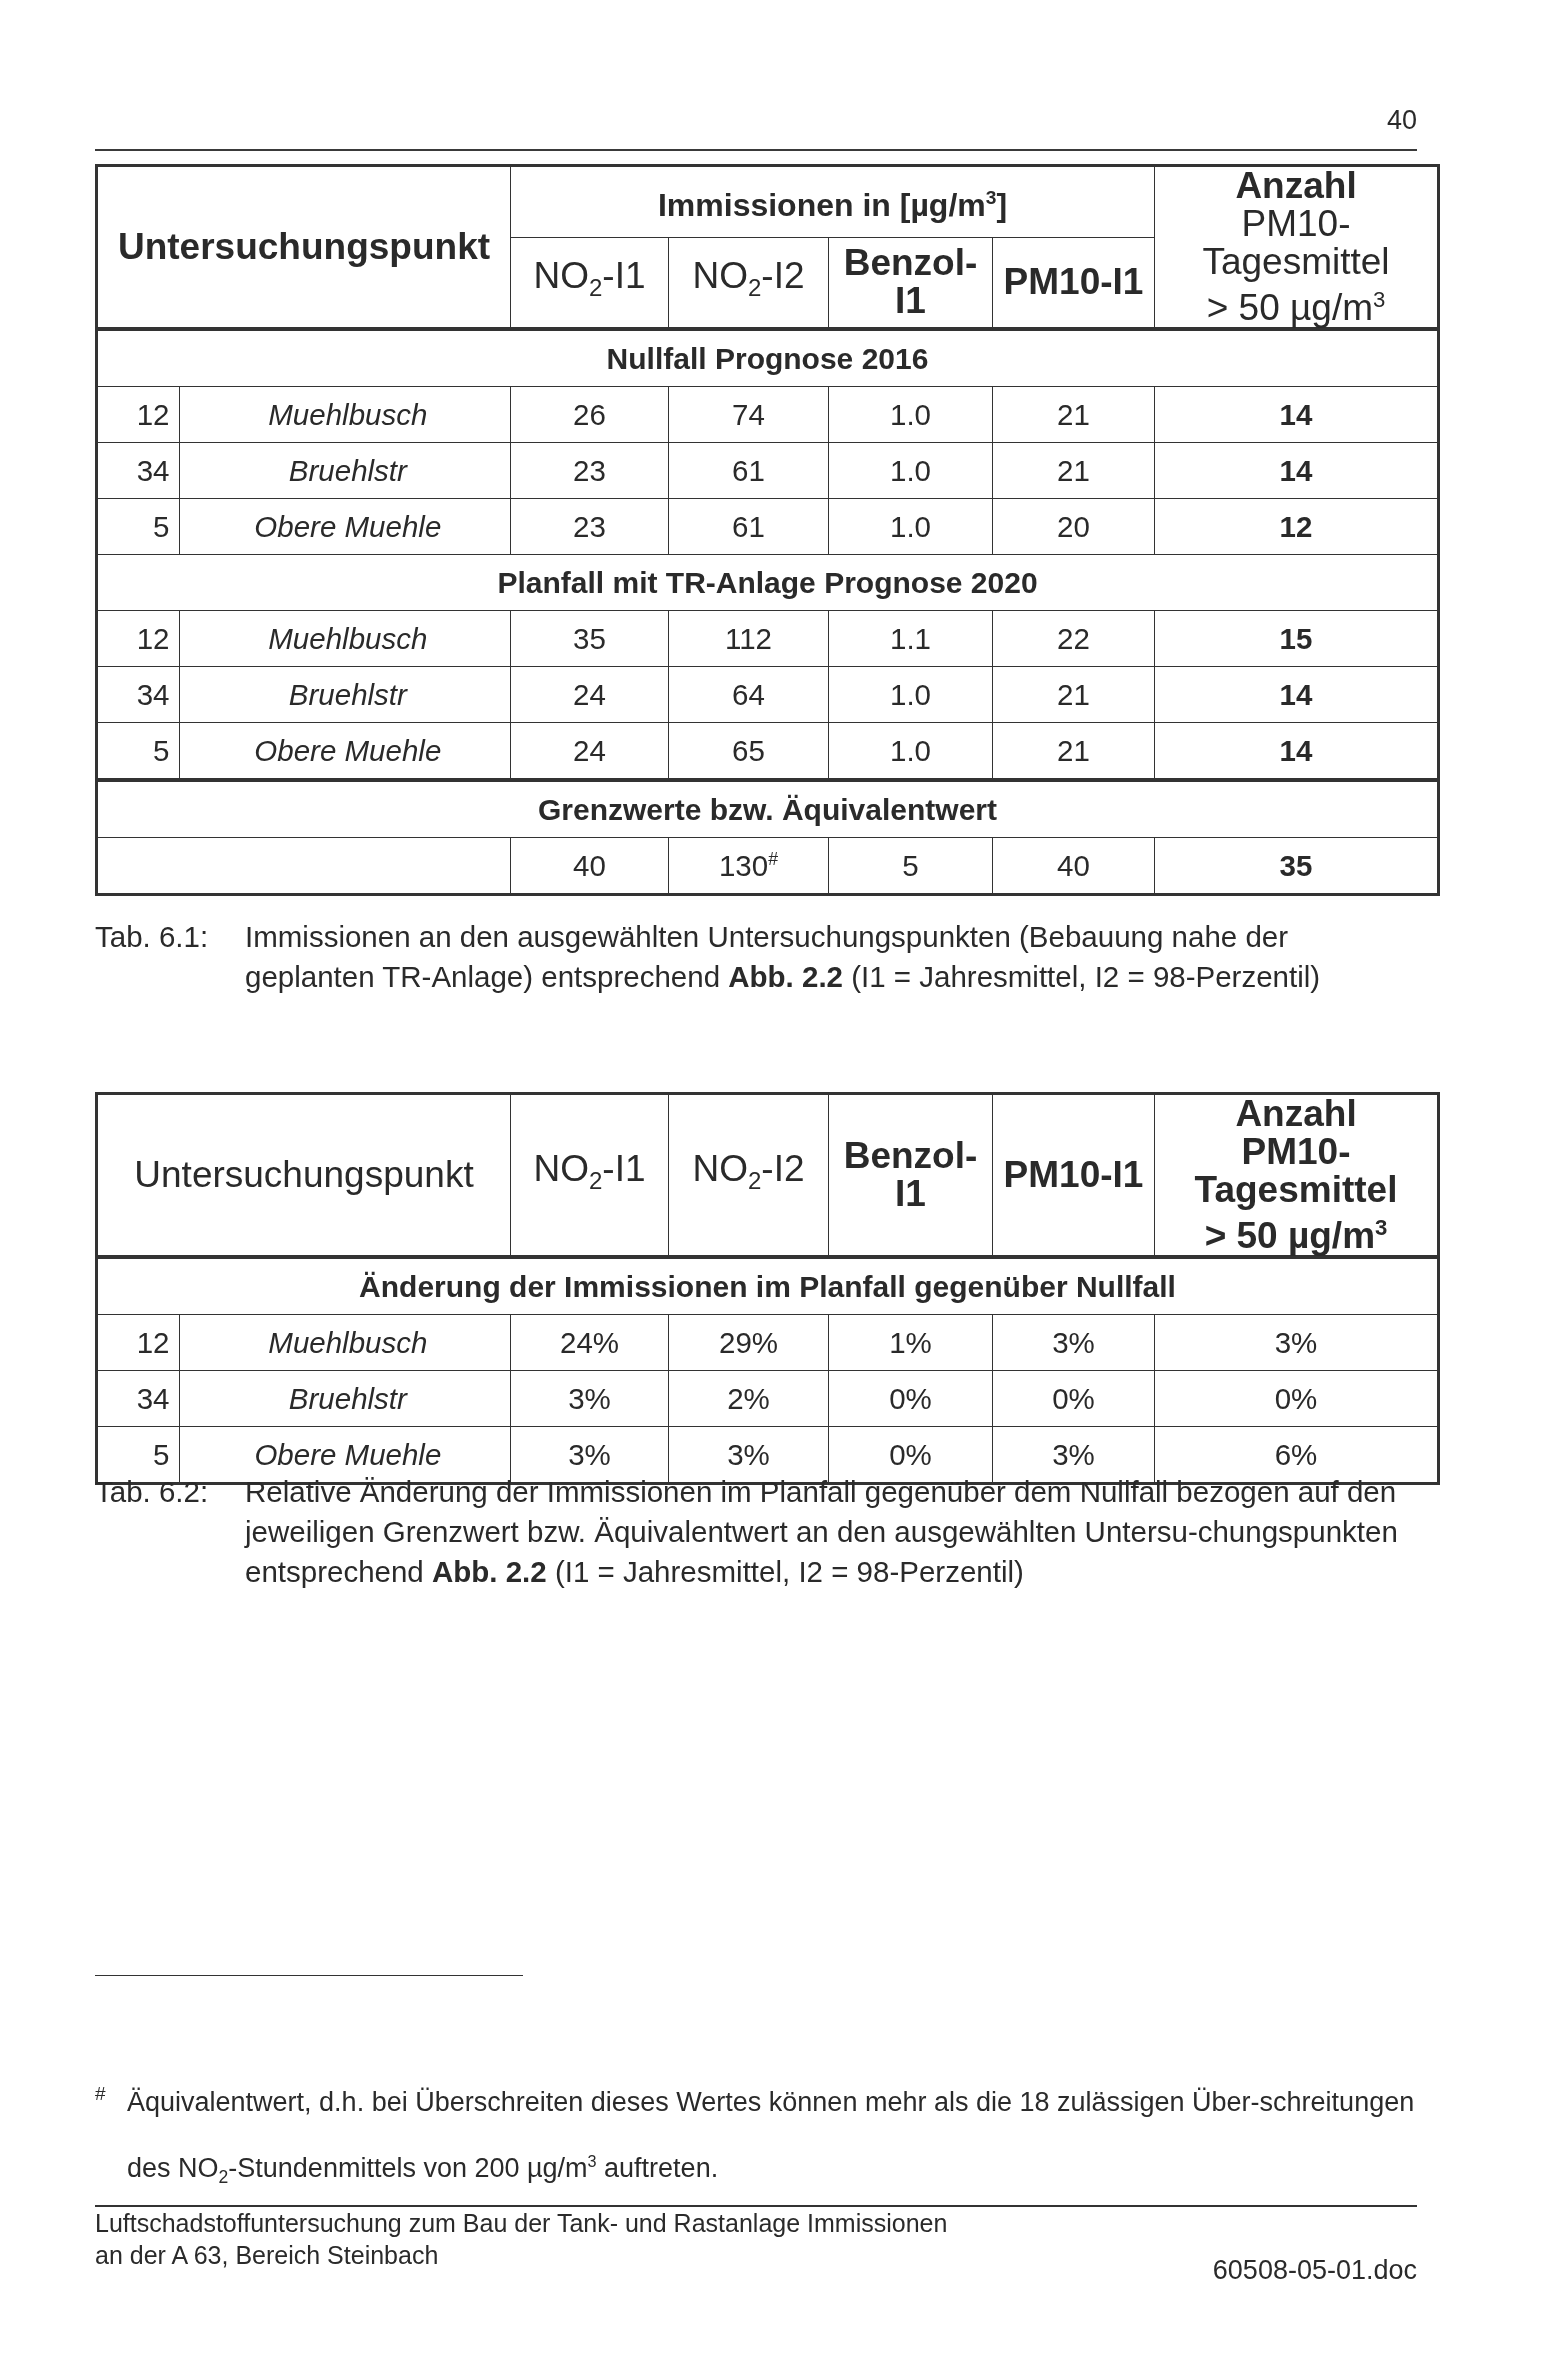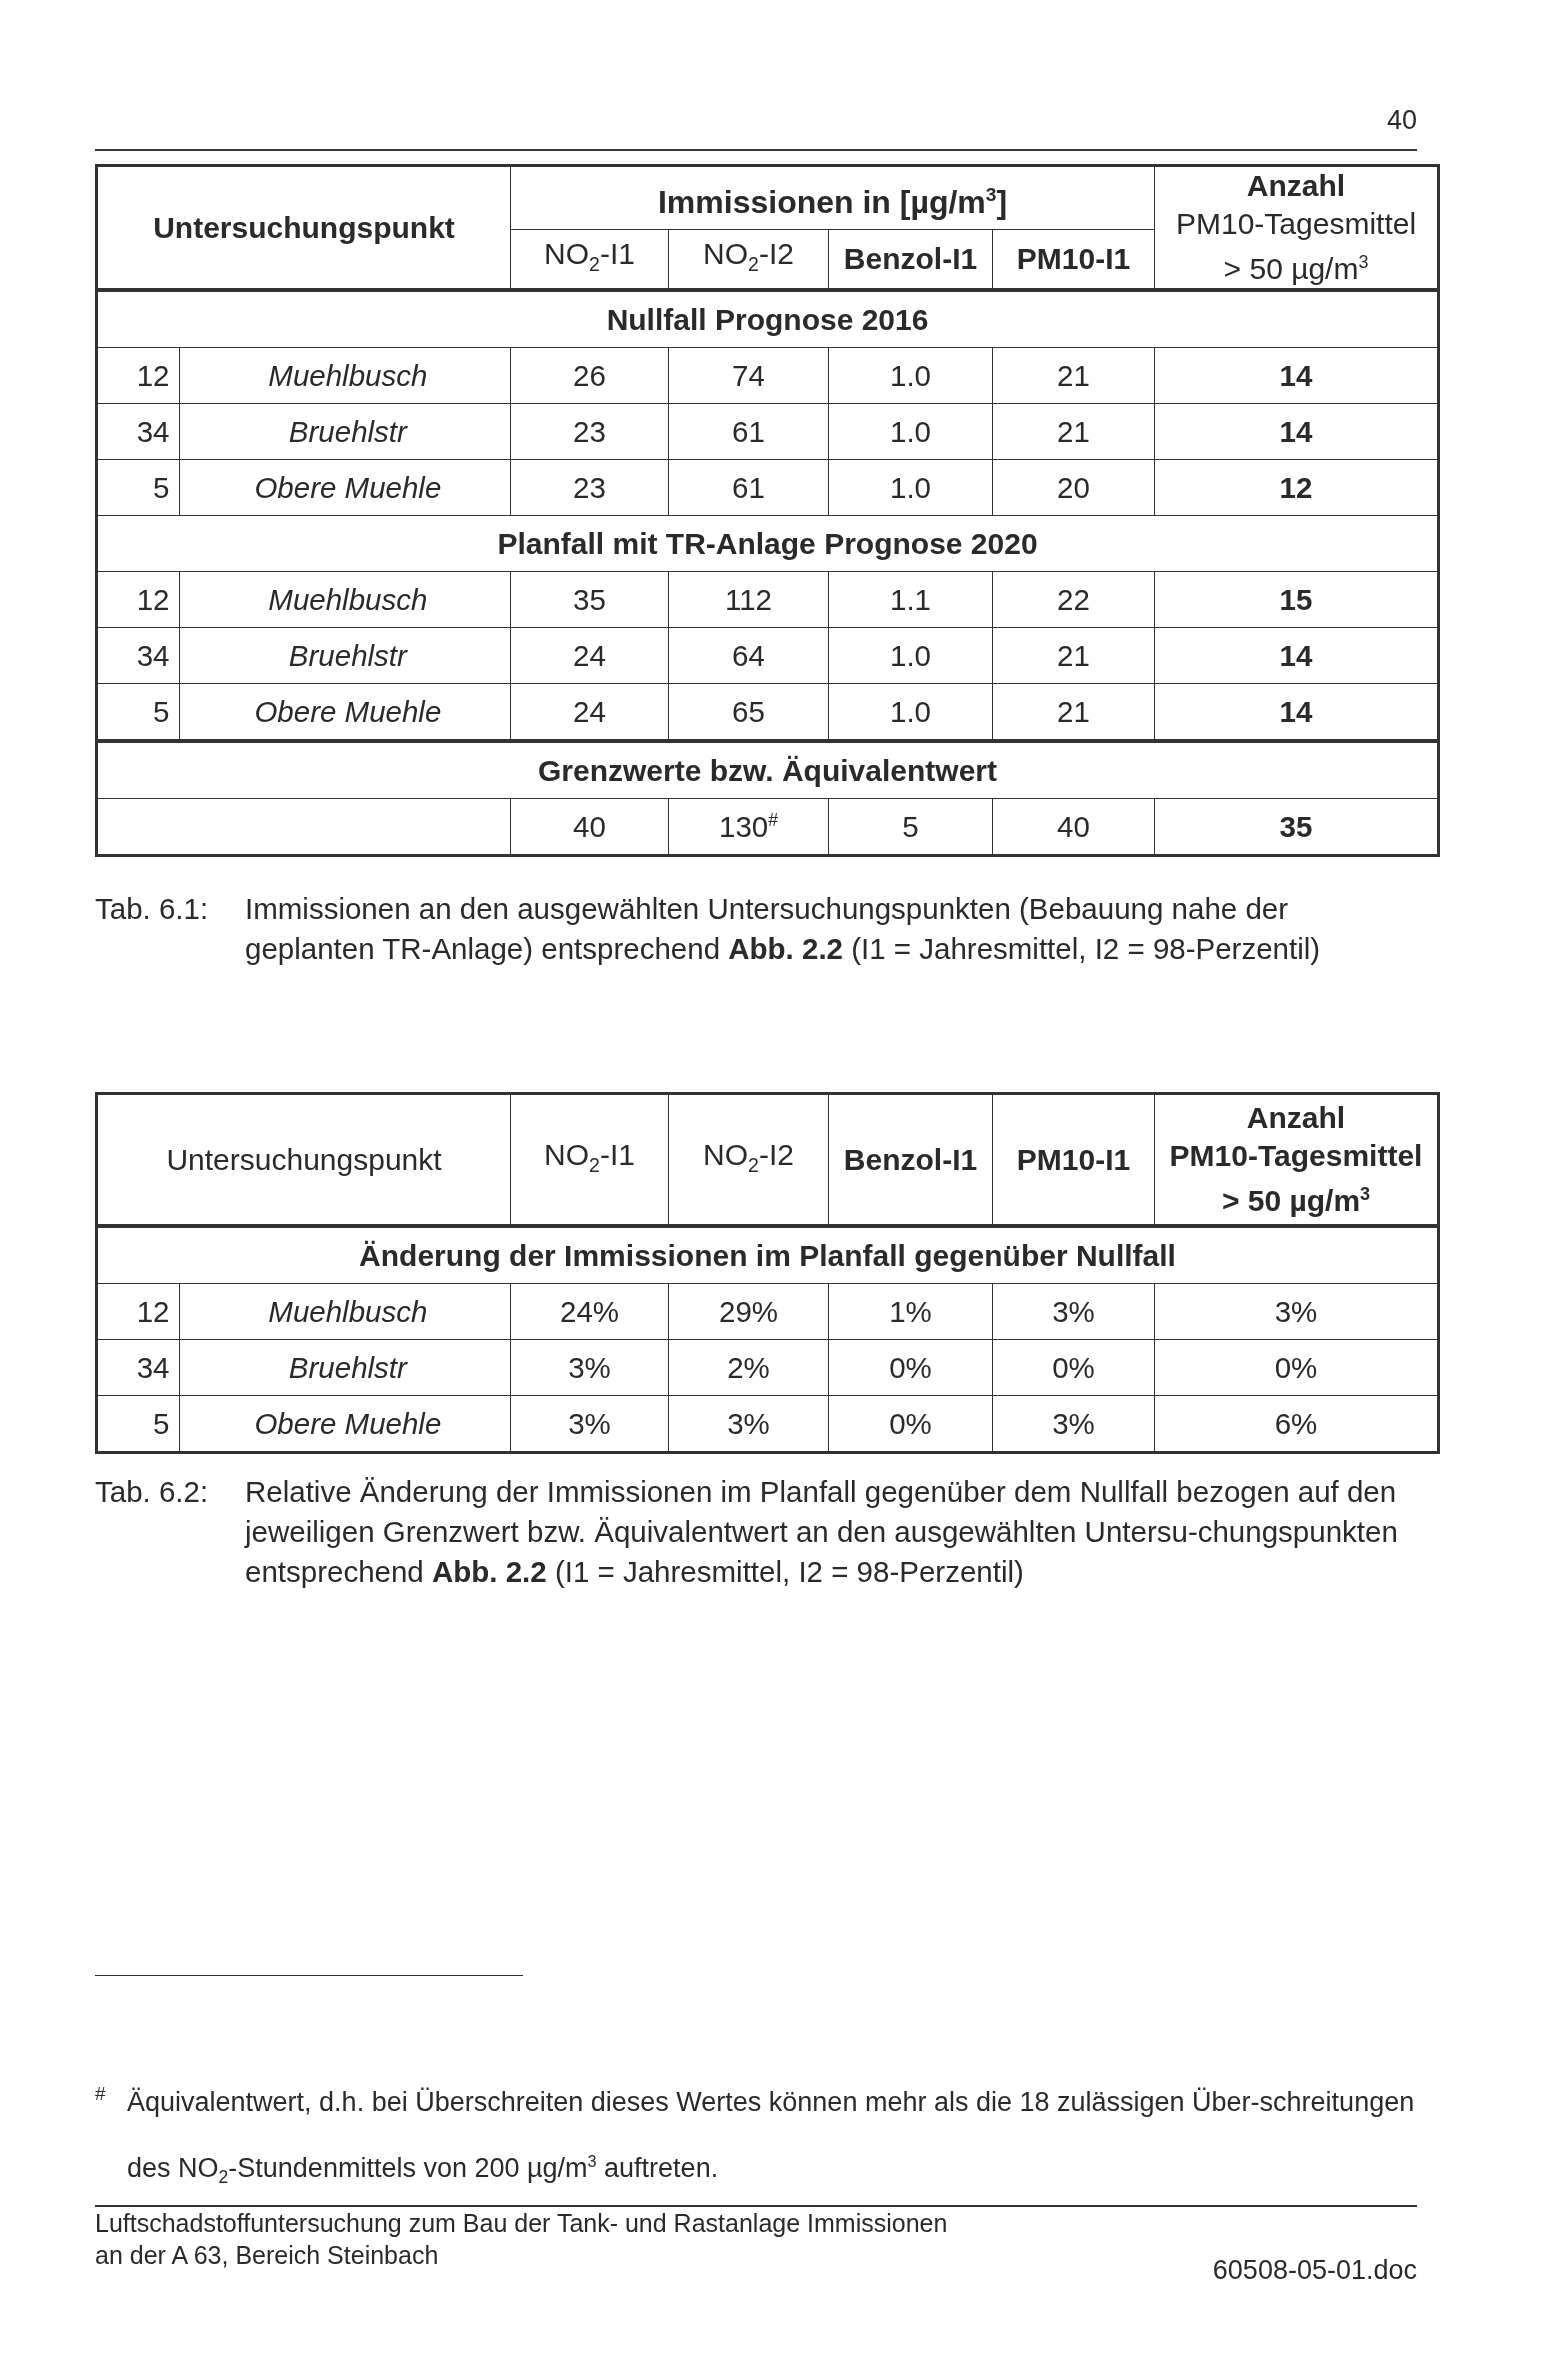--- a/index.html
+++ b/index.html
@@ -12,21 +12,21 @@
     border-bottom: 2.9px solid #3a3a3a;
   }
   .header .company { position: absolute; left: 0; bottom: 5.7px; font-size: 31px; }
   .header .pageno { position: absolute; right: 0; bottom: 13.3px; font-size: 27px; }
 
   table.t { position: absolute; border-collapse: collapse; table-layout: fixed; }
   table.t td { border: 1.4px solid #333; text-align: center; font-size: 29.5px; padding: 0; height: 55px; }
   table.t td.num { text-align: right; padding-right: 9.5px; }
   table.t td.name { text-align: center; padding-left: 5.7px; font-style: italic; }
   table.t td.bold, table.t .bold { font-weight: bold; }
-  table.t .hdr { font-weight: bold; font-size: 30px; line-height: 38px; }
+  table.t .hdr { font-weight: bold; font-size: 37px; line-height: 38px; }
   table.t tr.thick-bottom td { border-bottom: 4.8px solid #333; }
   table.t tr.section td { font-weight: bold; font-size: 30px; height: 55px; border-left: none; border-right: none; }
   table.t tr.section td:first-child { border-left: 1.4px solid #333; }
   table.t tr.section td:last-child { border-right: 1.4px solid #333; }
   .outer { outline: 2.9px solid #333; }
   sub { font-size: 0.65em; }
   sup { font-size: 0.6em; }
 
   .caption {
     position: absolute; left: 95px; font-size: 29.5px; line-height: 40px; width: 1351px;
@@ -148,21 +148,21 @@
     <td colspan="2"></td>
     <td>40</td>
     <td><span>130</span><sup>#</sup></td>
     <td>5</td>
     <td>40</td>
     <td class="bold">35</td>
   </tr>
 </tbody>
   </table>
 
-<div class="caption" style="top:889px;">
+<div class="caption" style="top:917px;">
   <span class="lbl">Tab. 6.1:</span><span class="txt"><span>Immissionen an den ausgewählten Untersuchungspunkten (Bebauung nahe der geplanten TR-Anlage) entsprechend </span><b>Abb. 2.2</b><span> (I1 = Jahresmittel, I2 = 98-Perzentil)</span></span>
 </div>
 
 <table class="t outer" style="left:97px; top:1094px; width:1339px;">
   <colgroup>
     <col style="width:82px">
       <col style="width:331px">
       <col style="width:158px">
       <col style="width:160px">
       <col style="width:164px">

